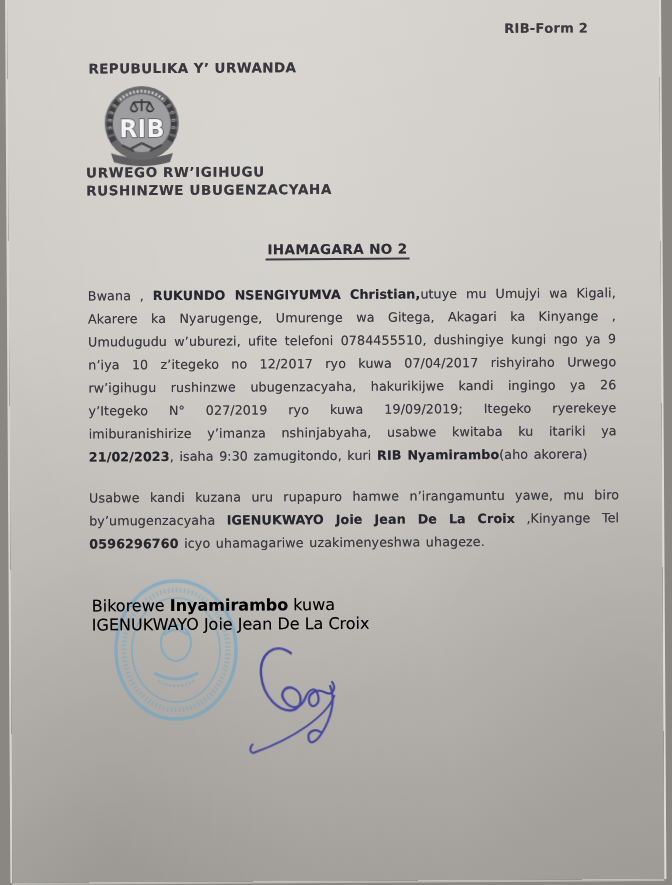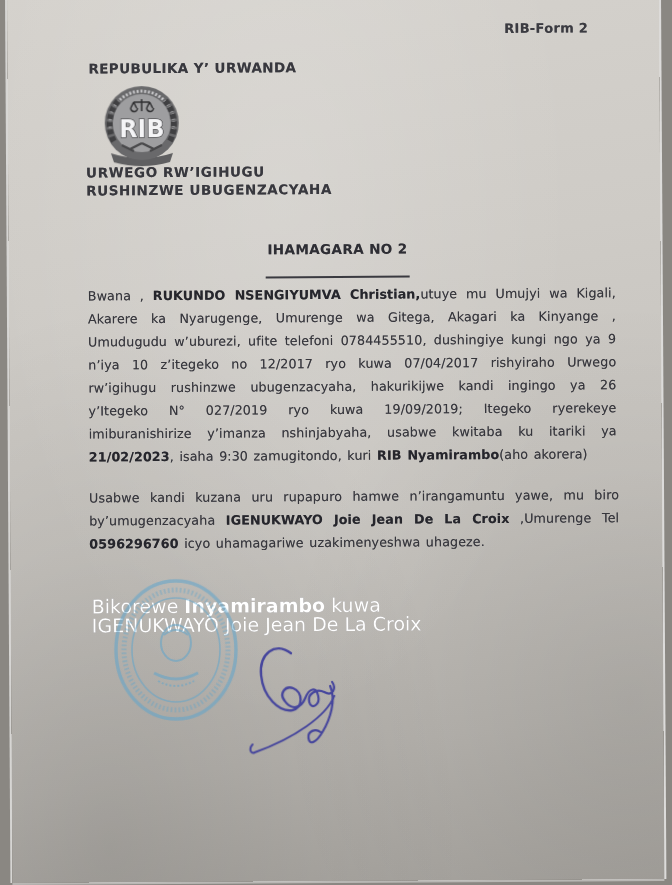--- a/index.html
+++ b/index.html
@@ -29,30 +29,30 @@
   .content .abs{position:absolute;}
   .soft{text-shadow:0 0 0.6px rgba(55,55,65,0.55);}
   .form-label{left:504px;top:24px;font-size:13px;font-weight:bold;letter-spacing:.3px;color:#3b3b41;}
   .republic{left:88px;top:61px;font-size:13.5px;font-weight:bold;letter-spacing:.4px;color:#38383e;}
   .emblem{left:96px;top:84px;}
   .org1{left:85px;top:165px;font-size:13.5px;font-weight:bold;letter-spacing:.6px;color:#38383e;}
   .org2{left:85px;top:183px;font-size:13.5px;font-weight:bold;letter-spacing:.6px;color:#38383e;}
   .doc-title{left:6px;top:241px;width:660px;text-align:center;}
   .doc-title span{
     display:inline-block;font-size:13.5px;font-weight:bold;letter-spacing:.4px;
-    border-bottom:2px solid #3a3a40;padding:0 2px 19px 2px;color:#2e2e34;text-align:right;
+    border-bottom:2px solid #3a3a40;padding:0 2px 1px 2px;color:#2e2e34;text-align:right;
   }
   .para{
     margin:0;text-align:justify;font-size:12.7px;line-height:23px;
     word-spacing:1.4px;letter-spacing:.1px;color:#36363c;
   }
   .para b{color:#26262c;}
   .p1{left:86px;top:285px;width:528px;}
   .p2{left:86px;top:487px;width:530px;}
-  .sig-block{left:88px;top:598px;font-size:19px;line-height:18.5px;color:#ffffff;}
+  .sig-block{left:88px;top:598px;font-size:16px;line-height:18.5px;color:#000000;}
   .stamp{
     left:106px;top:578px;opacity:.55;mix-blend-mode:multiply;
     filter:blur(0.6px);
   }
   .stamp .st{stroke:var(--stamp-color,#5ea4cb);fill:none;}
   .ink{left:235px;top:633px;opacity:.92;filter:blur(0.2px);}
   .ink path{stroke:var(--ink-color,#3d3d9c);fill:none;stroke-linecap:round;}
   .emblem-svg{filter:blur(0.25px);}
 </style>
 </head>
@@ -89,21 +89,21 @@
 
     <div class="abs org1 soft">URWEGO RW’IGIHUGU</div>
     <div class="abs org2 soft">RUSHINZWE UBUGENZACYAHA</div>
 
     <div class="abs doc-title">
       <span class="soft">IHAMAGARA NO 2</span>
     </div>
 
     <p class="abs para p1 soft"><span>Bwana , </span><b>RUKUNDO NSENGIYUMVA Christian,</b><span>utuye mu Umujyi wa Kigali, Akarere ka Nyarugenge, Umurenge wa Gitega, Akagari ka Kinyange , Umudugudu w’uburezi, ufite telefoni 0784455510, dushingiye kungi ngo ya 9 n’iya 10 z’itegeko no 12/2017 ryo kuwa 07/04/2017 rishyiraho Urwego rw’igihugu rushinzwe ubugenzacyaha, hakurikijwe kandi ingingo ya 26 y’Itegeko N° 027/2019 ryo kuwa 19/09/2019; Itegeko ryerekeye imiburanishirize y’imanza nshinjabyaha, usabwe kwitaba ku itariki ya </span><b>21/02/2023</b><span>, isaha 9:30 zamugitondo,  kuri </span><b>RIB Nyamirambo</b><span>(aho akorera)</span></p>
 
-    <p class="abs para p2 soft"><span>Usabwe kandi kuzana uru rupapuro hamwe n’irangamuntu yawe, mu biro by’umugenzacyaha </span><b>IGENUKWAYO Joie Jean De La Croix</b><span> ,Umurenge Tel </span><b>0596296760</b><span> icyo uhamagariwe uzakimenyeshwa uhageze.</span></p>
+    <p class="abs para p2 soft"><span>Usabwe kandi kuzana uru rupapuro hamwe n’irangamuntu yawe, mu biro by’umugenzacyaha </span><b>IGENUKWAYO Joie Jean De La Croix</b><span> ,Kinyange Tel </span><b>0596296760</b><span> icyo uhamagariwe uzakimenyeshwa uhageze.</span></p>
 
     <div class="abs sig-block soft">
       <div><span>Bikorewe </span><b>Inyamirambo</b><span> kuwa</span></div>
       <div>IGENUKWAYO Joie Jean De La Croix</div>
     </div>
 
     <svg class="abs stamp" width="132" height="148" viewBox="0 0 132 148">
       <ellipse class="st" cx="66" cy="73" rx="60" ry="69" stroke-width="3.4"></ellipse>
       <ellipse class="st" cx="66" cy="73" rx="44" ry="52" stroke-width="1.6"></ellipse>
 

